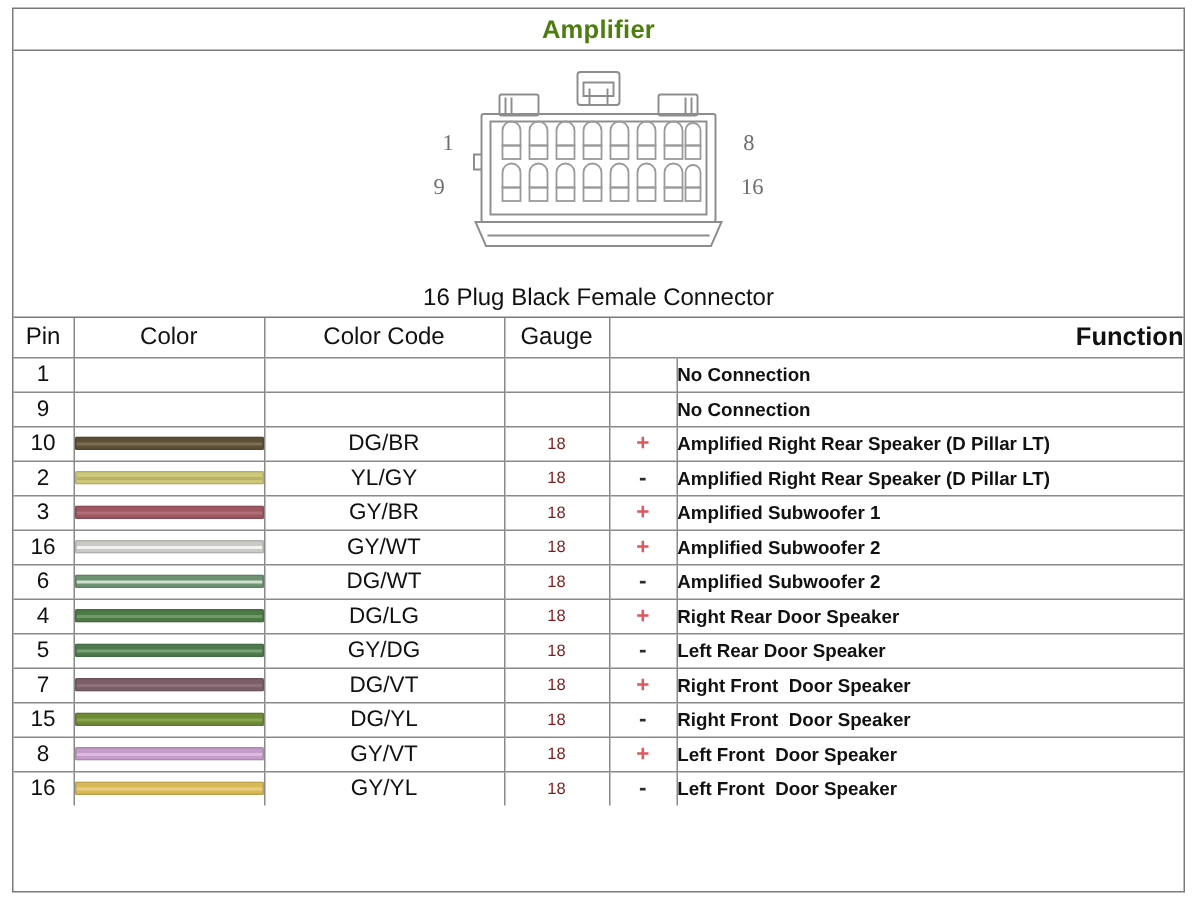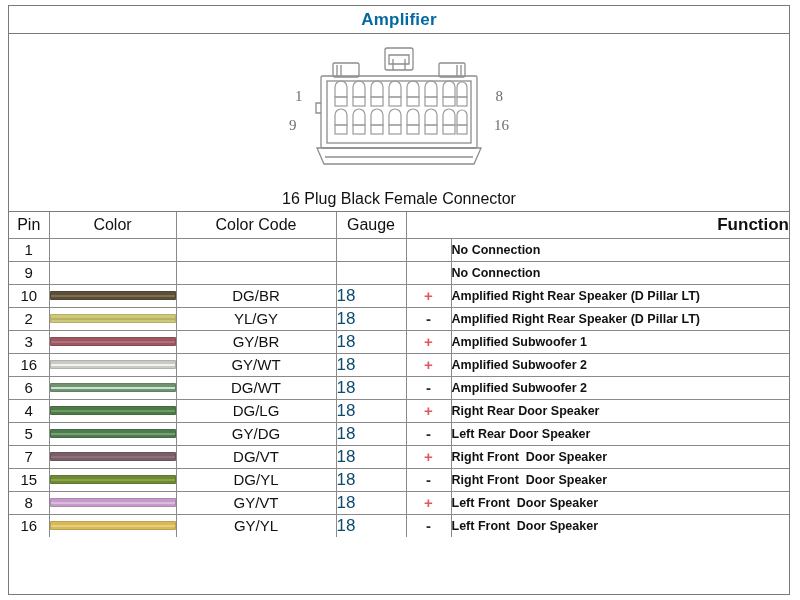--- a/index.html
+++ b/index.html
@@ -35,21 +35,21 @@
     border-bottom: 1px solid #7a7a7a;
     display: flex;
     align-items: center;
     justify-content: center;
     box-sizing: border-box;
   }
   .title-band .title-text {
     font-size: 17px;
     font-weight: bold;
     letter-spacing: 0.2px;
-    color: #0369a1;
+    color: #4d7c0f;
   }
 
   
   .connector-area {
     height: 152px;
     display: flex;
     align-items: center;
     justify-content: center;
     box-sizing: border-box;
     position: relative;
@@ -136,22 +136,23 @@
     font-size: 15px;
     color: #111111;
   }
   td.cell-color { padding: 0 10px; }
   td.cell-code {
     text-align: center;
     font-size: 15px;
     color: #111111;
   }
   td.cell-gauge {
-    font-size: 17px;
-    color: #0c4a6e;
+    text-align: center;
+    font-size: 11px;
+    color: #7f1d1d;
   }
   td.cell-pol {
     text-align: center;
     font-size: 15px;
     font-weight: bold;
     border-right: 1px solid #8a8a8a;
   }
   td.cell-pol.pol-plus  { color: #e0585f; }
   td.cell-pol.pol-minus { color: #2b2b2b; }
   td.cell-func {

